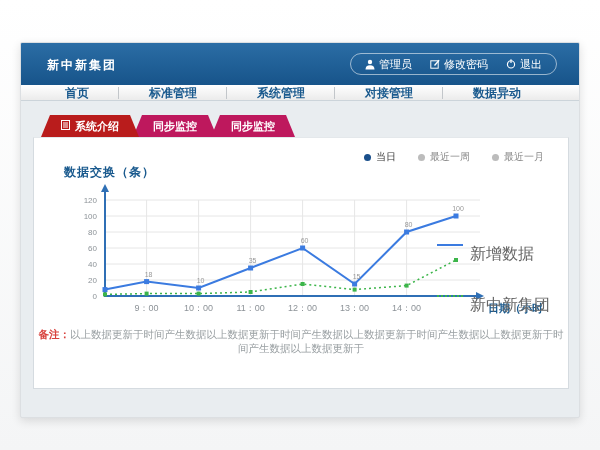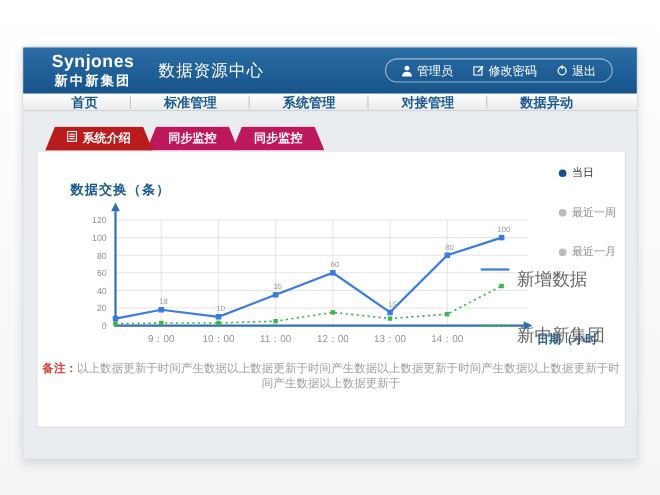--- a/index.html
+++ b/index.html
@@ -40,21 +40,21 @@
   .tab { position:relative; height:22px; line-height:22px; padding:0 20px;
     margin-right:-6px; font-size:11px; font-weight:bold; color:#fff;
     background:#be185d; clip-path:polygon(9px 0, calc(100% - 9px) 0, 100% 100%, 0 100%);
     cursor:pointer; display:flex; align-items:center; gap:5px; }
   .tab.active { background:#b91c1c; z-index:2; }
   .tab .tab-ico { display:inline-block; }
 
   
   .panel { position:relative; width:536px; height:252px; background:#fff;
     border:1px solid #d5dbe0; border-top:1px solid #e4e8eb; }
-  .radios { position:absolute; top:12px; right:8px; display:flex; gap:22px;flex-direction:column; }
+  .radios { position:absolute; top:12px; right:24px; display:flex; gap:22px; }
   .radio { display:flex; align-items:center; gap:5px; font-size:10px; cursor:pointer; }
   .radio .dot { width:7px; height:7px; border-radius:50%; background:#bcbcbc; }
   .radio.sel .dot { background:#1a4f8b; }
   .radio .lbl { color:#8a8a8a; }
   .radio.sel .lbl { color:#333; }
   .ylabel { position:absolute; top:26px; left:30px; font-size:12px; font-weight:bold;
     color:#1a5a8e; letter-spacing:1px; }
   .chart-wrap { position:absolute; top:40px; left:16px; }
   .legend { position:absolute; top:86px; right:18px; }
   .legend-row { display:flex; align-items:center; gap:7px; margin-bottom:10px; }
@@ -65,24 +65,22 @@
     font-size:10.5px; color:#9aa0a3; }
   .note b { color:#d8413c; font-weight:bold; }
 </style>
 </head>
 <body>
 
 <div class="app-window">
 
   <div class="hdr">
     <div class="logo">
-      <div class="logo-main">Synjones</div>
       <div class="logo-sub">新中新集团</div>
     </div>
-    <div class="app-title">数据资源中心</div>
     <div class="user-pill">
       <div class="user-item">
         <span>
           <svg width="10" height="11" viewBox="0 0 10 11">
               <circle cx="5" cy="3" r="2.2" fill="#fff"></circle>
               <path d="M0.5 10.5 Q0.5 6.2 5 6.2 Q9.5 6.2 9.5 10.5 Z" fill="#fff"></path>
             </svg>
         </span>
         <span>管理员</span>
       </div>

